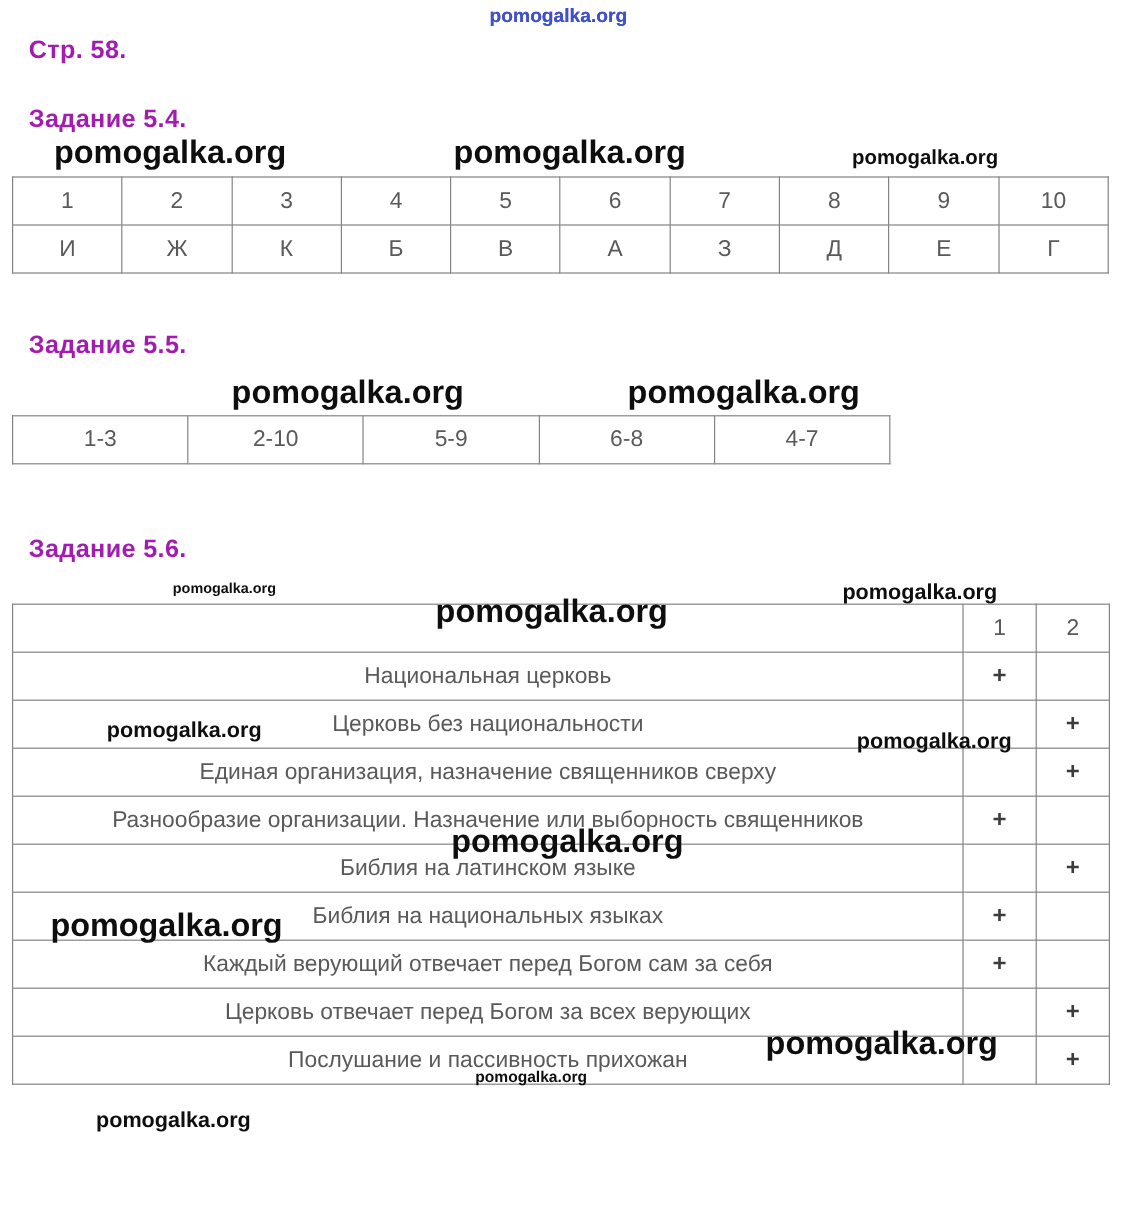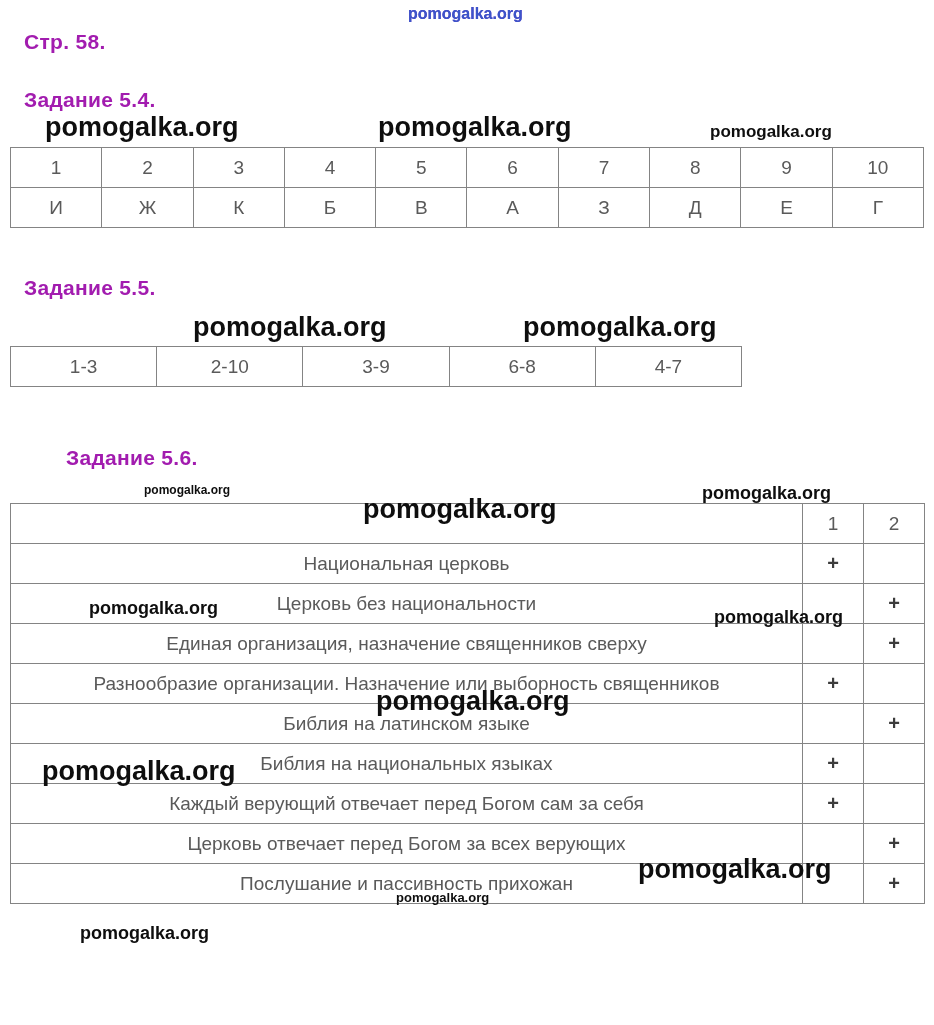--- a/index.html
+++ b/index.html
@@ -14,21 +14,21 @@
   .heading {
     position: absolute;
     font-weight: bold;
     font-size: 21px;
     color: #a21caf;
     letter-spacing: 0.3px;
   }
   .page-label   { left: 24px; top: 30px; }
   .t54-title    { left: 24px; top: 88px; }
   .t55-title    { left: 24px; top: 276px; }
-  .t56-title    { left: 24px; top: 446px; margin-left: 42px; }
+  .t56-title    { left: 24px; top: 446px; }
 
   table.tbl {
     position: absolute;
     border-collapse: collapse;
     table-layout: fixed;
     background: transparent;
   }
   table.tbl td {
     border: 1px solid #848484;
     text-align: center;
@@ -93,21 +93,21 @@
         </tr>
       </tbody>
   </table>
 
   <div class="heading t55-title">Задание 5.5.</div>
   <table class="tbl t55-table">
     <tbody id="t55-body">
         <tr>
           <td>1-3</td>
           <td>2-10</td>
-          <td>3-9</td>
+          <td>5-9</td>
           <td>6-8</td>
           <td>4-7</td>
         </tr>
       </tbody>
   </table>
 
   <div class="heading t56-title">Задание 5.6.</div>
   <table class="tbl t56-table">
     <tbody id="t56-body">
         <tr>

